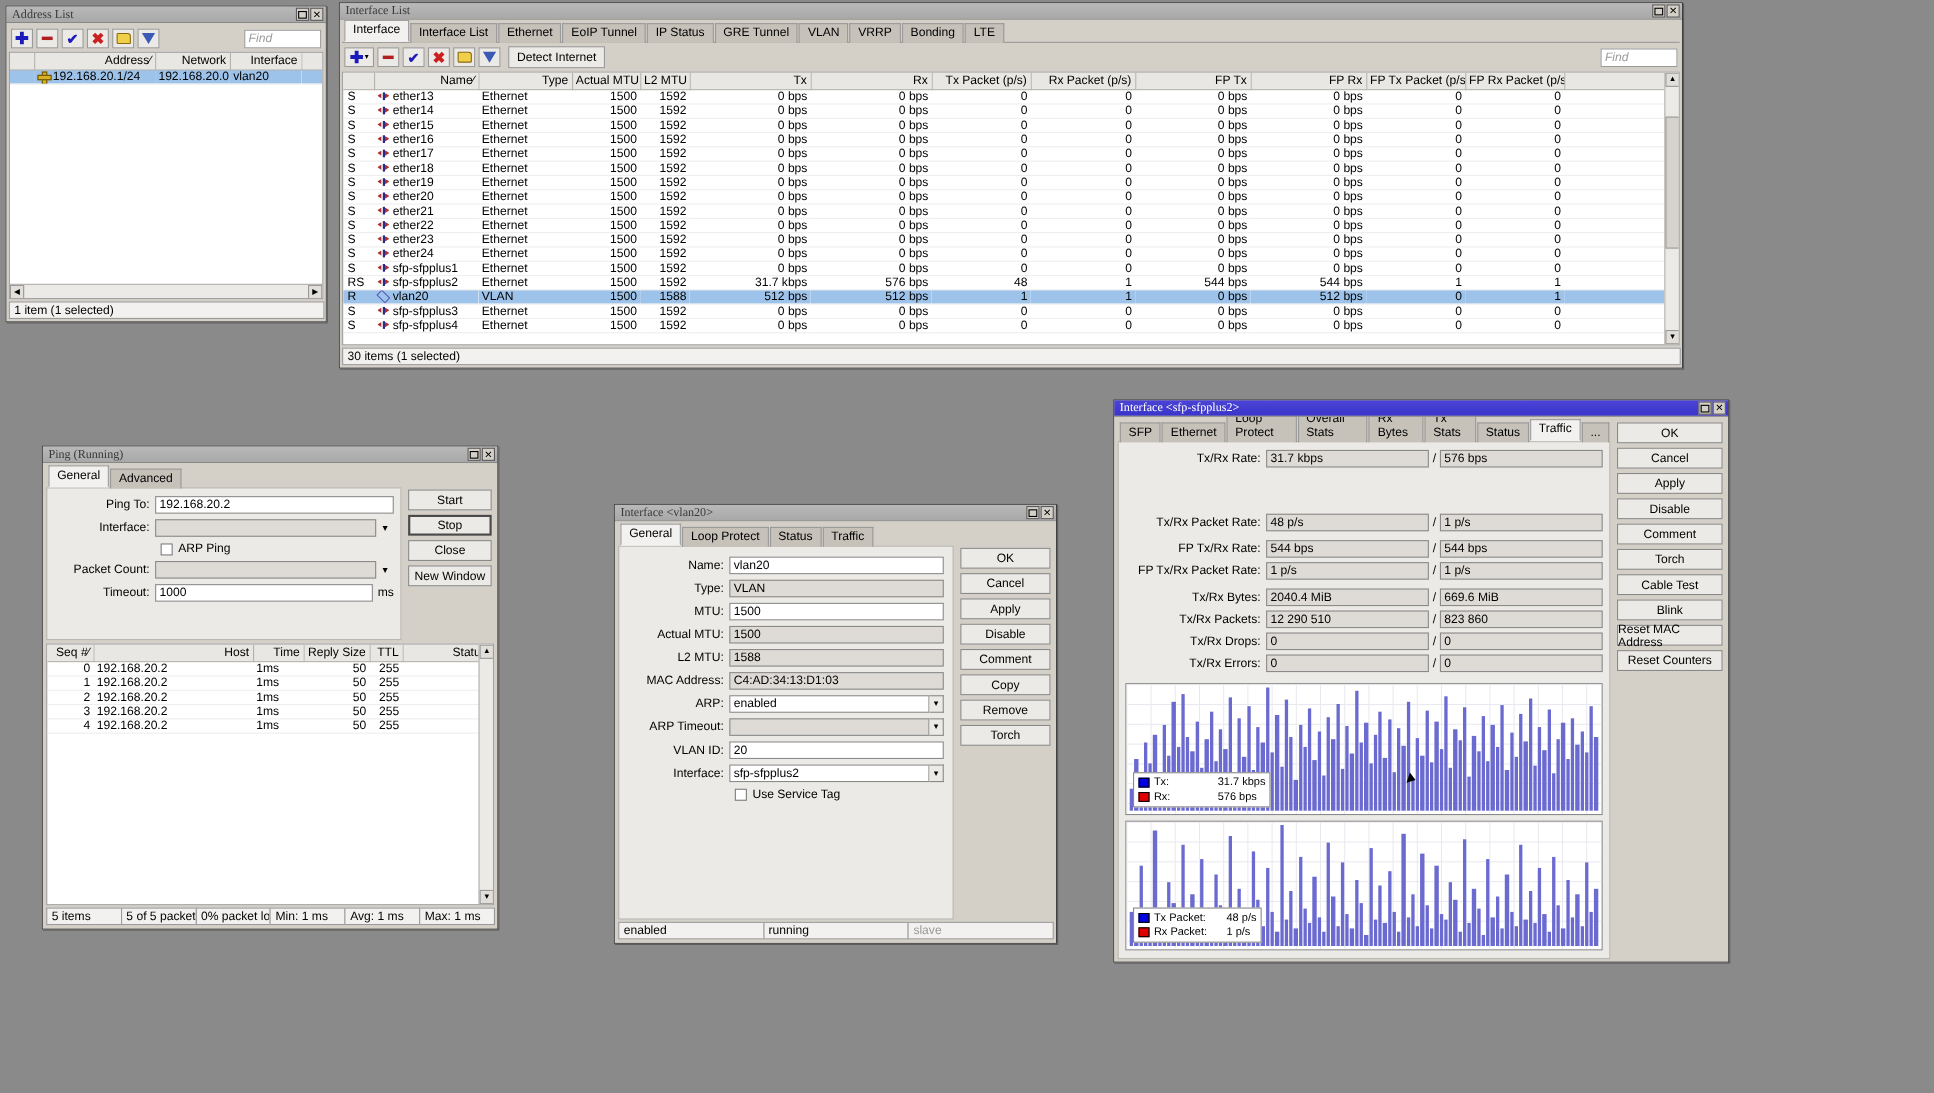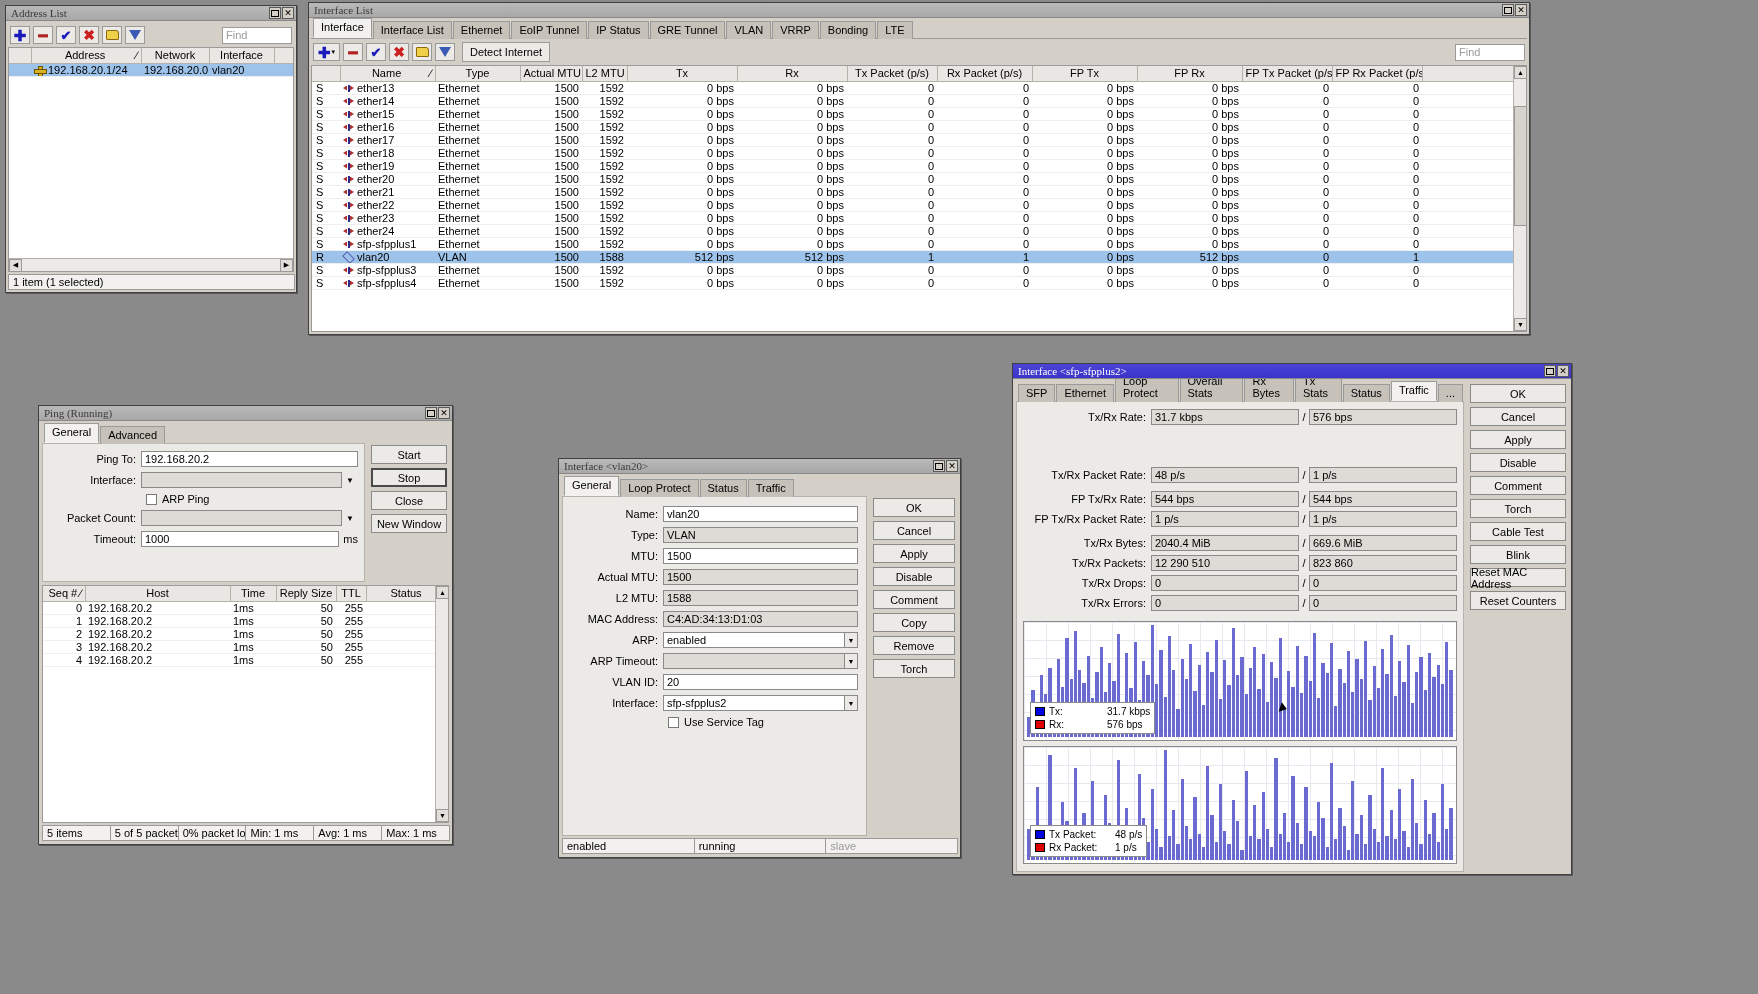--- a/index.html
+++ b/index.html
@@ -81,30 +81,30 @@
   .ic-folder{width:13px;height:10px;background:#f0d048;border:1px solid #8a6a10;border-radius:1px 3px 1px 1px;}
   .ic-filter{width:0;height:0;border-left:6px solid transparent;border-right:6px solid transparent;border-top:10px solid #3a5ab5;}
   .caretd{font-size:7px;margin-left:1px;}
   .btn-text{
     height:20px;padding:0 7px;background:#eceae6;border:1px solid #9a9a9a;
     display:flex;align-items:center;font-size:11px;cursor:pointer;margin-left:4px;
   }
   .find {
     margin-left:auto;
     width:70px;height:17px;background:#fff;border:1px solid #9a9a9a;
-    color:#9a9a9a; padding:1px 3px; font-size:11px;
+    color:#9a9a9a; font-style:italic; padding:1px 3px; font-size:11px;
     display:flex;align-items:center;
   }
 
   
   .tblwrap{flex:1;background:#fff;border:1px solid #9a9a9a;overflow:hidden;position:relative;display:flex;flex-direction:column;}
   table.grid{border-collapse:collapse;width:100%;font-size:11px;table-layout:fixed;}
   table.grid th{
     background:#e9e7e3;border-right:1px solid #b5b2ac;border-bottom:1px solid #b5b2ac;
-    font-weight:normal;text-align:center;padding:1px 3px;height:15px;white-space:nowrap;overflow:hidden;
+    font-weight:normal;text-align:right;padding:1px 3px;height:15px;white-space:nowrap;overflow:hidden;
   }
   table.grid td{
     border-bottom:1px solid #eeeeee;padding:0px 3px;height:13px;white-space:nowrap;overflow:hidden;
   }
   table.grid tr.sel td{background:#9ec3ea;}
   .r{text-align:right;}
   .flagc{width:22px;padding-left:4px !important;}
   .ifico{display:inline-block;width:11px;height:8px;margin-right:3px;vertical-align:middle;position:relative;}
   .ifico::before{content:"";position:absolute;left:0;top:1px;width:4px;height:5px;background:#b03030;
     clip-path:polygon(100% 0,100% 100%,0 50%);}
@@ -538,20 +538,36 @@
               <td class="r">0 bps</td>
               <td class="r">0 bps</td>
               <td class="r">0</td>
               <td class="r">0</td>
               <td class="r">0 bps</td>
               <td class="r">0 bps</td>
               <td class="r">0</td>
               <td class="r">0</td>
               <td></td>
             </tr>
+            <tr>
+              <td class="flagc">RS</td>
+              <td><span class="ifico"><i></i></span>sfp-sfpplus2</td>
+              <td>Ethernet</td>
+              <td class="r">1500</td>
+              <td class="r">1592</td>
+              <td class="r">31.7 kbps</td>
+              <td class="r">576 bps</td>
+              <td class="r">48</td>
+              <td class="r">1</td>
+              <td class="r">544 bps</td>
+              <td class="r">544 bps</td>
+              <td class="r">1</td>
+              <td class="r">1</td>
+              <td></td>
+            </tr>
             <tr class="sel">
               <td class="flagc">R</td>
               <td><span class="vico"></span>vlan20</td>
               <td>VLAN</td>
               <td class="r">1500</td>
               <td class="r">1588</td>
               <td class="r">512 bps</td>
               <td class="r">512 bps</td>
               <td class="r">1</td>
               <td class="r">1</td>
@@ -593,20 +609,23 @@
               <td class="r">0</td>
               <td></td>
             </tr>
           </tbody>
       </table>
       <div class="vsb">
         <div class="arr">▲</div>
         <div class="thumb" style="top:40px;height:120px;"></div>
         <div class="arr bot">▼</div>
       </div>
+    </div>
+    <div class="statusbar">
+      <div class="sb" style="flex:1">30 items (1 selected)</div>
     </div>
   </div>
 </div>
 
 <div class="win" style="left:38px; top:405px; width:415px; height:440px;">
   <div class="titlebar">
     <span class="ttl">Ping (Running)</span>
     <span class="tbtns">
       <span class="tbtn sq"></span>
       <span class="tbtn">✕</span>

